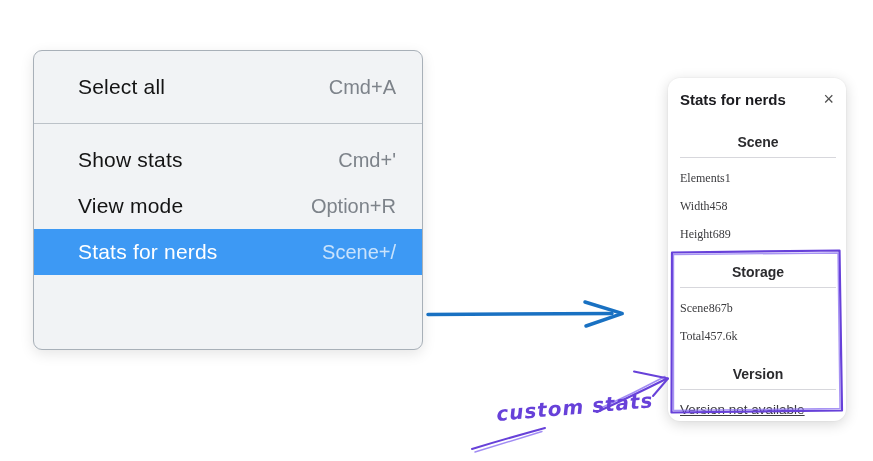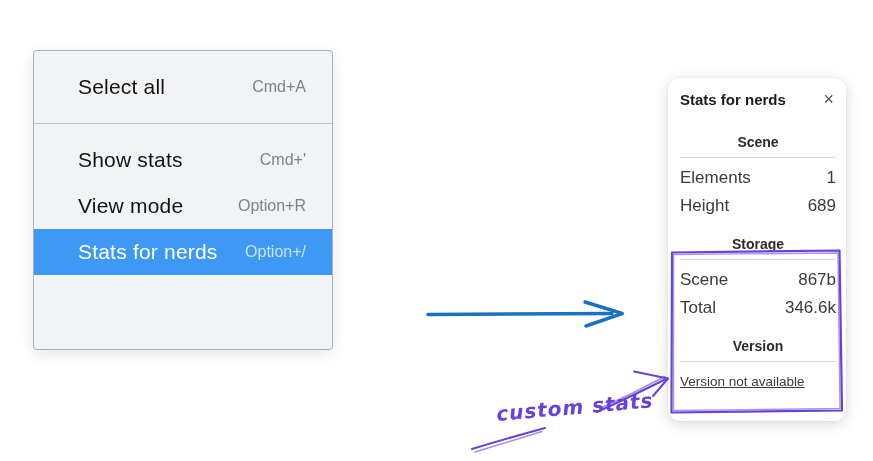--- a/index.html
+++ b/index.html
@@ -3,32 +3,32 @@
 <meta charset="utf-8">
 <style>
   html,body{margin:0;padding:0;background:#ffffff;}
   .stage{
     position:relative;width:873px;height:461px;background:#ffffff;overflow:hidden;
     font-family:"Liberation Sans","DejaVu Sans",sans-serif;
   }
 
   
   .menu{
-    position:absolute;left:33px;top:50px;width:300px;height:300px;
-    background:#f1f3f5;border:1.5px solid #a8b0b8;border-radius:4px;
+    position:absolute;left:33px;top:50px;width:390px;height:300px;
+    background:#f1f3f5;border:1.5px solid #a8b0b8;border-radius:9px;
     box-shadow:0 4px 14px rgba(0,0,0,0.10);box-sizing:border-box;
   }
   .menu-section{padding:13px 0;}
   .menu-divider{height:1px;background:#bcc2c8;margin:0;}
   .menu-item{
     height:46px;display:flex;align-items:center;justify-content:space-between;
     padding:0 26px 0 44px;cursor:default;
   }
   .menu-item .mi-label{font-size:21px;color:#141414;letter-spacing:0.2px;}
-  .menu-item .mi-shortcut{font-size:16px;color:#7d838a;}
+  .menu-item .mi-shortcut{font-size:20px;color:#7d838a;}
   .menu-item.active{background:#3d99f4;}
   .menu-item.active .mi-label{color:#ffffff;}
   .menu-item.active .mi-shortcut{color:rgba(255,255,255,0.72);}
 
   
   .panel{
     position:absolute;left:668px;top:78px;width:178px;height:343px;
     background:#ffffff;border-radius:12px;box-sizing:border-box;
     box-shadow:0 3px 14px rgba(0,0,0,0.16), 0 0 0 1px rgba(0,0,0,0.02);
     padding:12px 10px 12px 12px;color:#373737;
@@ -39,22 +39,22 @@
     font-size:18px;line-height:18px;color:#515151;cursor:pointer;
     padding:0 2px;font-weight:normal;
   }
   .sec-heading{
     margin-top:22px;text-align:center;font-weight:bold;font-size:14px;
     color:#2b2b2e;line-height:20px;
   }
   .sec-heading.tight{margin-top:14px;}
   .sec-rule{height:1px;background:#d7d7dc;margin-top:5px;margin-bottom:6px;}
   .stat-row{
-    display:flex;justify-content:space-between;align-items:center;
-    line-height:28px;font-size:17px;color:#3b3b3e;
+    display:flex;justify-content:flex-start;align-items:center;
+    line-height:28px;font-size:12px;color:#3b3b3e;font-family:Liberation Serif, serif;
   }
   .ver-note{line-height:28px;font-size:13.5px;color:#3b3b3e;text-decoration:underline;}
 
   
   .overlay{position:absolute;left:0;top:0;width:873px;height:461px;pointer-events:none;}
 
   .annotation-text{
     position:absolute;left:496px;top:395px;width:160px;
     font-size:20px;font-style:italic;font-weight:bold;letter-spacing:1px;
     color:#6741d9;transform:rotate(-5deg);
@@ -78,54 +78,58 @@
       <div class="menu-item">
         <span class="mi-label">Show stats</span>
         <span class="mi-shortcut">Cmd+'</span>
       </div>
       <div class="menu-item">
         <span class="mi-label">View mode</span>
         <span class="mi-shortcut">Option+R</span>
       </div>
       <div class="menu-item active">
         <span class="mi-label">Stats for nerds</span>
-        <span class="mi-shortcut">Option+/</span>
+        <span class="mi-shortcut">Scene+/</span>
       </div>
     </div>
   </div>
 
   <div class="panel">
     <div class="panel-header">
       <span class="panel-title">Stats for nerds</span>
       <span class="panel-close">×</span>
     </div>
 
     <div>
       <div class="sec-heading">Scene</div>
       <div class="sec-rule"></div>
       <div class="stat-row">
         <span>Elements</span>
         <span>1</span>
       </div>
       <div class="stat-row">
+        <span>Width</span>
+        <span>458</span>
+      </div>
+      <div class="stat-row">
         <span>Height</span>
         <span>689</span>
       </div>
     </div>
 
     <div>
       <div class="sec-heading tight">Storage</div>
       <div class="sec-rule"></div>
       <div class="stat-row">
         <span>Scene</span>
         <span>867b</span>
       </div>
       <div class="stat-row">
         <span>Total</span>
-        <span>346.6k</span>
+        <span>457.6k</span>
       </div>
     </div>
 
     <div>
       <div class="sec-heading tight">Version</div>
       <div class="sec-rule"></div>
       <div class="ver-note">Version not available</div>
     </div>
   </div>
 

